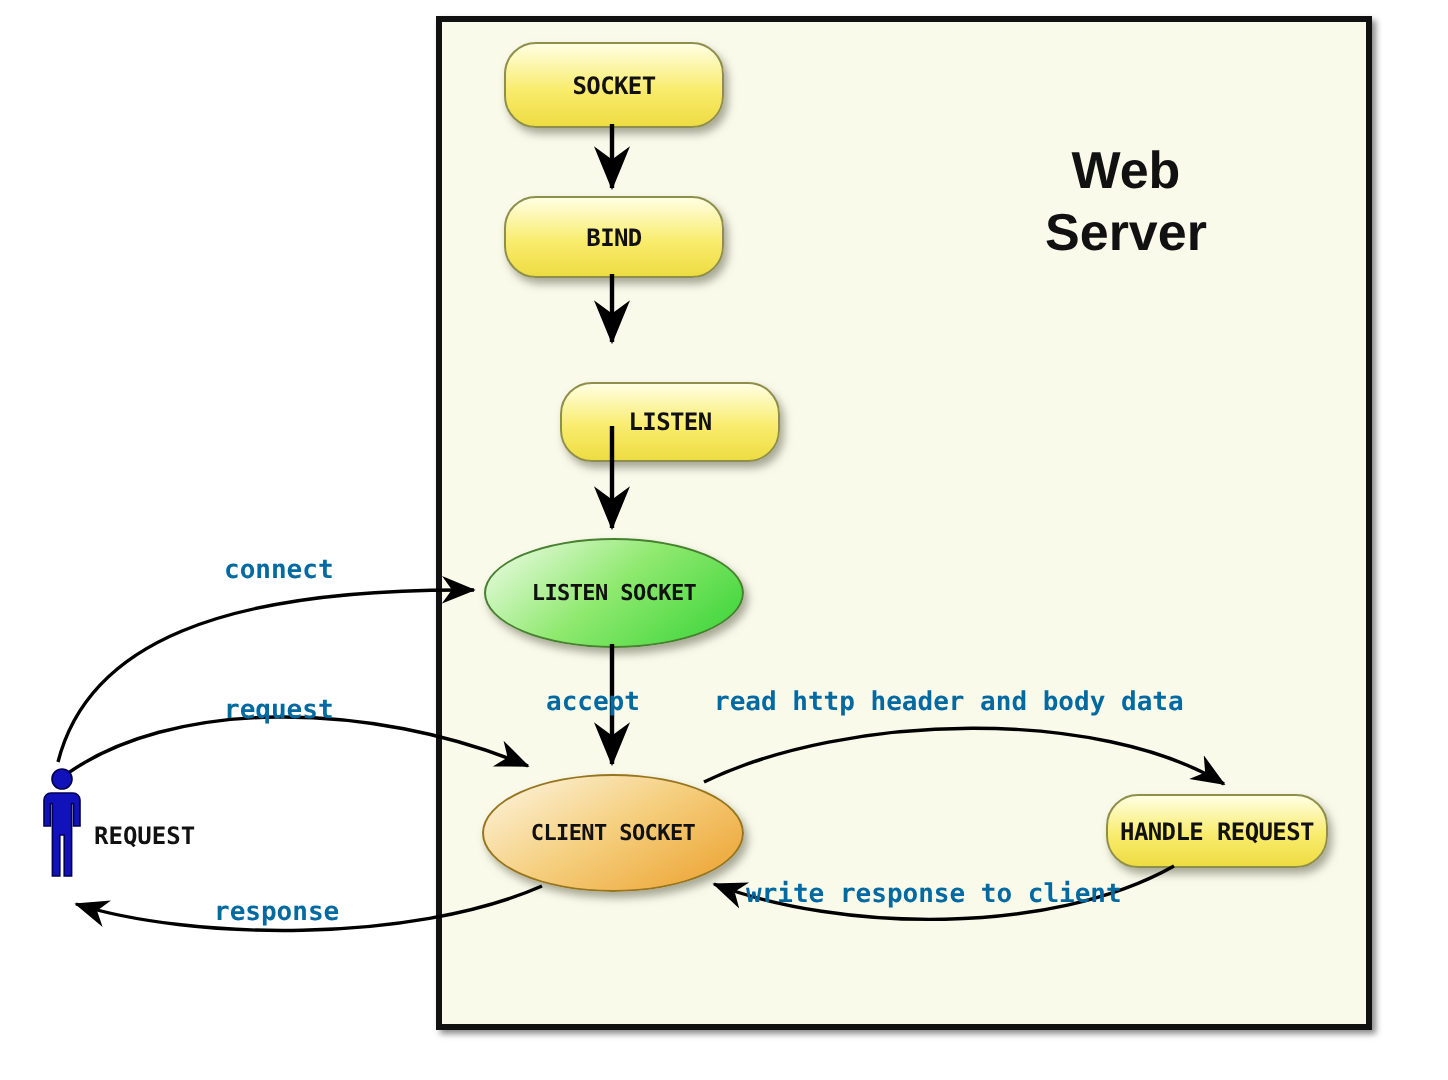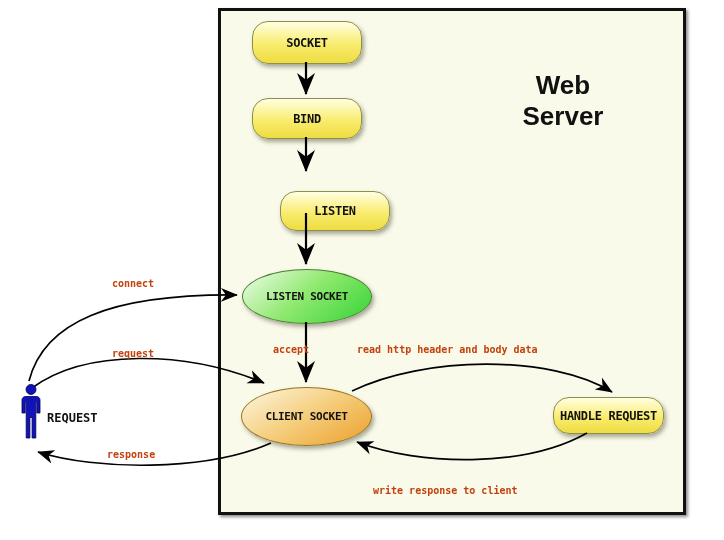--- a/index.html
+++ b/index.html
@@ -23,27 +23,27 @@
   .orange-ellipse{border:1.5px solid #97751F;
             background:linear-gradient(150deg,#FDF6E3 0%,#F5CF7F 48%,#EC9F2B 100%);
             box-shadow:2px 3px 4px rgba(100,100,80,0.55);}
   .n-socket{left:252px;top:21px;width:108px;height:41px;}
   .n-bind{left:252px;top:98px;width:108px;height:39px;align-items:center;}
   .n-listen{left:252px;top:191px;width:108px;height:38px;margin-left:28px;}
   .n-listen-socket{left:242px;top:269px;width:128px;height:53px;}
   .n-client-socket{left:241px;top:387px;width:129px;height:57px;}
   .n-handle-request{left:553px;top:397px;width:109px;height:35px;font-size:12px;}
   .edges-layer{position:absolute;left:0;top:0;width:724px;height:540px;pointer-events:none;}
-  .edge-label{position:absolute;font-weight:bold;font-size:10px;color:#c2410c;white-space:nowrap;text-align:right;}
+  .edge-label{position:absolute;font-weight:bold;font-size:13px;color:#0369a1;white-space:nowrap;text-align:right;}
   .l-connect{left:112px;top:278px;}
   .l-request{left:112px;top:348px;}
   .l-response{left:107px;top:449px;}
   .l-accept{left:257px;top:344px;margin-left:16px;}
   .l-read{left:357px;top:344px;}
-  .l-write{left:373px;top:440px;margin-top:45px;}
+  .l-write{left:373px;top:440px;}
   .actor{position:absolute;left:19px;top:383px;width:24px;height:58px;}
   .actor-label{position:absolute;left:47px;top:411px;font-weight:bold;font-size:12px;color:#111;}
 </style>
 </head>
 <body>
 
 <div class="canvas">
 
   <div class="server-box"></div>
   <div class="server-title">Web Server</div>

